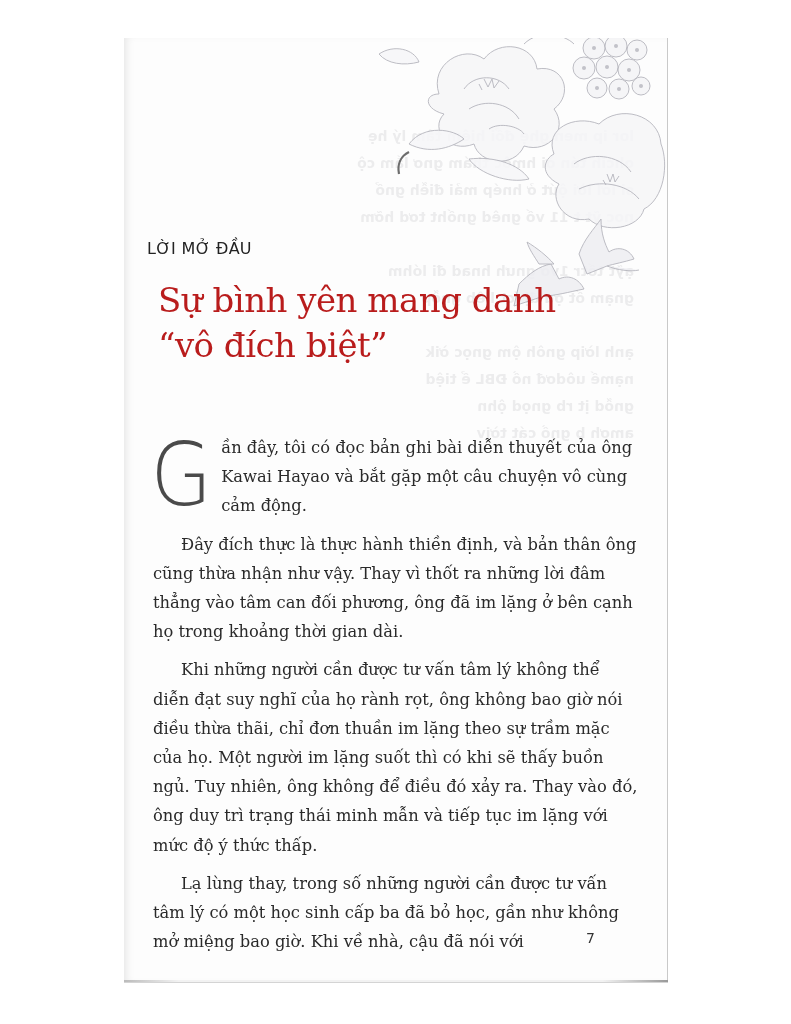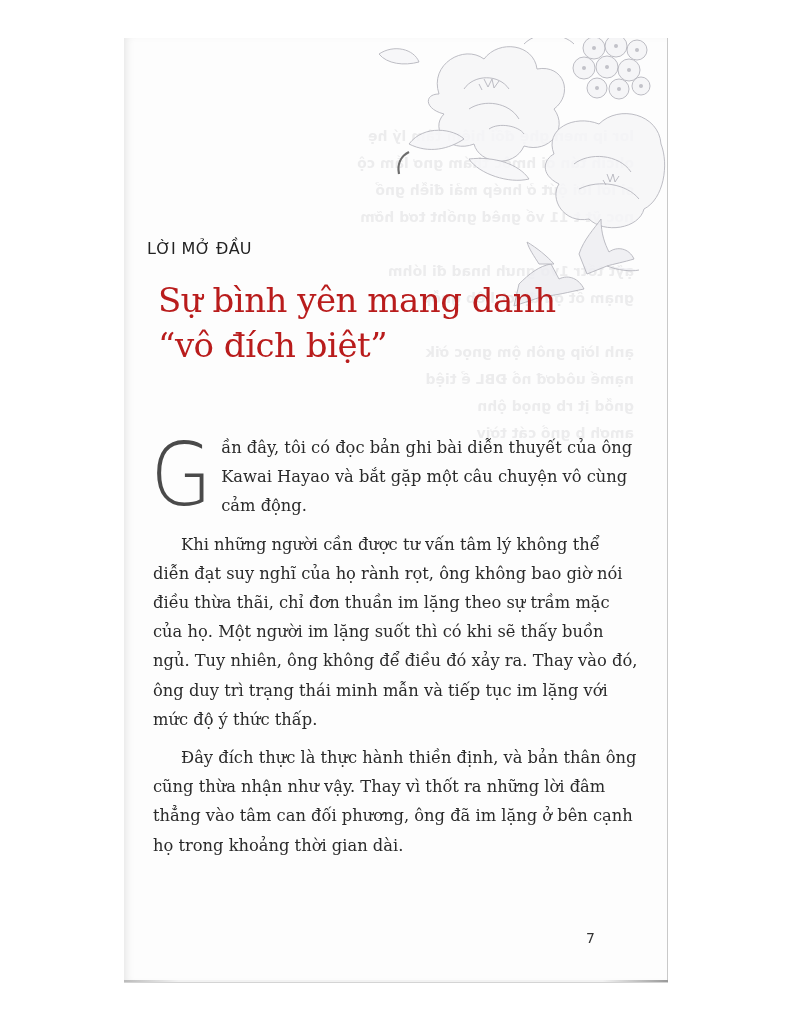--- a/index.html
+++ b/index.html
@@ -166,19 +166,20 @@
 
   <h1 class="title">
     <span>Sự bình yên mang danh</span><br>
     <span>“vô đích biệt”</span>
   </h1>
 
   <div class="body">
     <p class="first">
       <span class="dropcap">G</span><span>ần đây, tôi có đọc bản ghi bài diễn thuyết của ông Kawai Hayao và bắt gặp một câu chuyện vô cùng cảm động.</span>
     </p>
+    <p>Đây đích thực là thực hành thiền định, và bản thân ông cũng thừa nhận như vậy. Thay vì thốt ra những lời đâm thẳng vào tâm can đối phương, ông đã im lặng ở bên cạnh họ trong khoảng thời gian dài.</p>
     <p>Khi những người cần được tư vấn tâm lý không thể diễn đạt suy nghĩ của họ rành rọt, ông không bao giờ nói điều thừa thãi, chỉ đơn thuần im lặng theo sự trầm mặc của họ. Một người im lặng suốt thì có khi sẽ thấy buồn ngủ. Tuy nhiên, ông không để điều đó xảy ra. Thay vào đó, ông duy trì trạng thái minh mẫn và tiếp tục im lặng với mức độ ý thức thấp.</p>
-    <p>Đây đích thực là thực hành thiền định, và bản thân ông cũng thừa nhận như vậy. Thay vì thốt ra những lời đâm thẳng vào tâm can đối phương, ông đã im lặng ở bên cạnh họ trong khoảng thời gian dài.</p>
+    <p>Lạ lùng thay, trong số những người cần được tư vấn tâm lý có một học sinh cấp ba đã bỏ học, gần như không mở miệng bao giờ. Khi về nhà, cậu đã nói với</p>
   </div>
 
   <div class="page-number">7</div>
 </div>
 <div class="page-edge-bottom"></div>
 
 </body></html>

